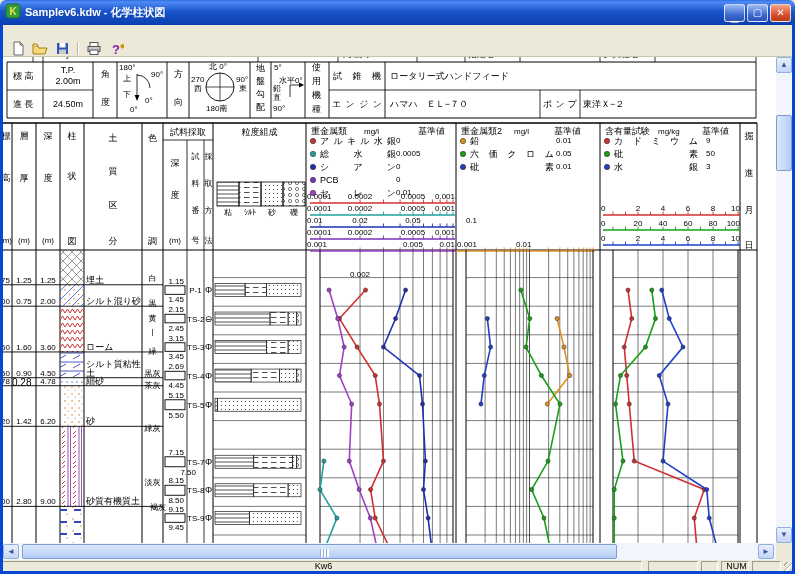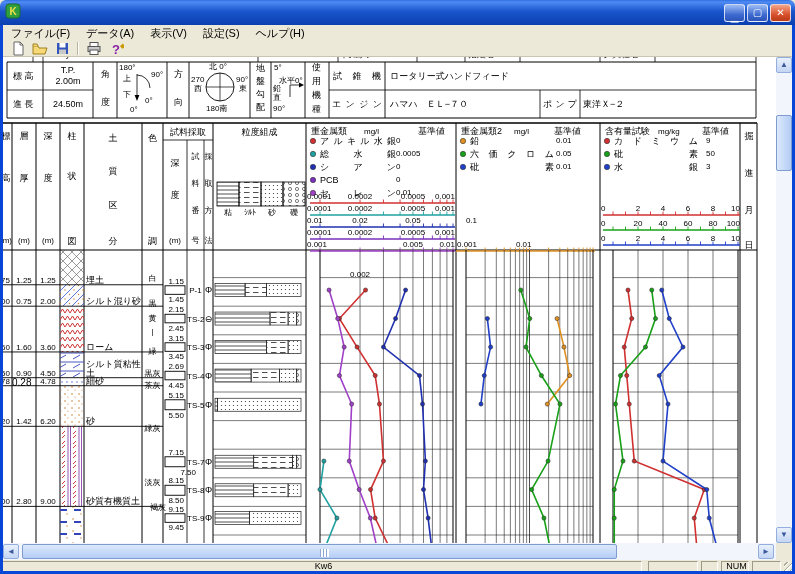--- a/index.html
+++ b/index.html
@@ -50,28 +50,28 @@
 
 <div id="window">
 
   <div class="titlebar">
     <span>
       <svg width="16" height="16">
           <rect x="1" y="1" width="14" height="14" rx="3" fill="#2F9E3F" stroke="#1C6E2A"></rect>
           <text x="8" y="12" font-size="10" font-weight="bold" fill="#F4E04A" text-anchor="middle">K</text>
         </svg>
     </span>
+    <span class="title">Samplev6.kdw - 化学柱状図</span>
     <span class="winbtns">
       <span class="wbtn" style="line-height:24px;">▁</span>
       <span class="wbtn">▢</span>
       <span class="wbtn close">✕</span>
     </span>
   </div>
 
-  <div class="menubar" id="menubar"><span>ファイル(F)</span><span>データ(A)</span><span>表示(V)</span><span>設定(S)</span><span>ヘルプ(H)</span></div>
 
   <div class="toolbar">
     <span class="tbtn">
         <svg width="15" height="15">
           <path d="M3 1h6l3 3v10H3z" fill="#fff" stroke="#666"></path>
           <path d="M9 1v3h3" fill="none" stroke="#666"></path>
         </svg>
       </span>
     <span class="tbtn">
         <svg width="16" height="15">

